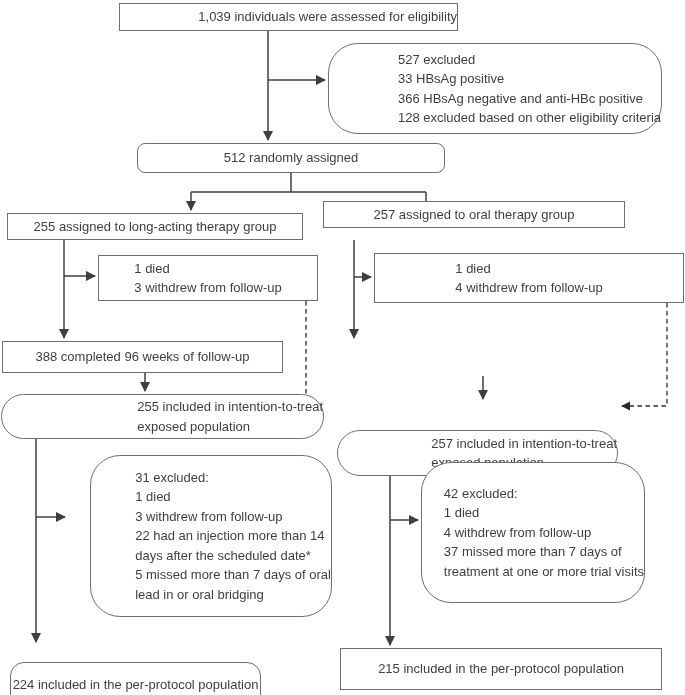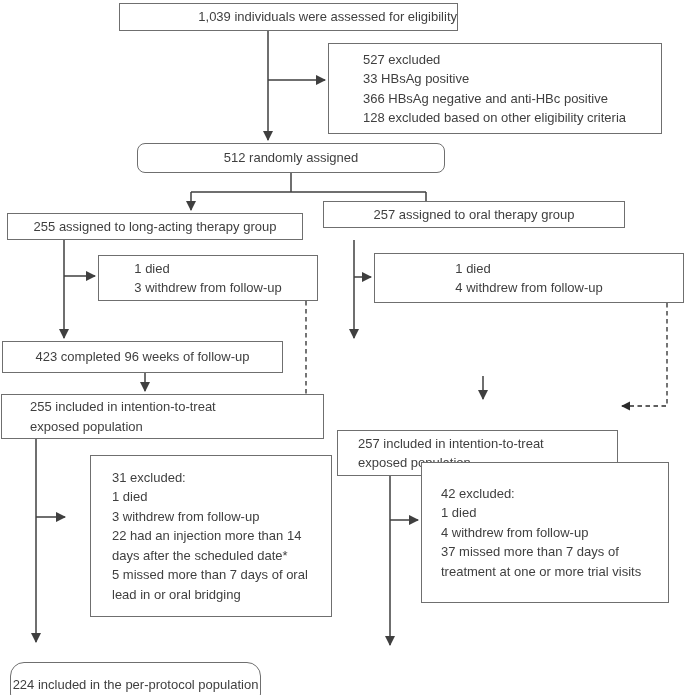--- a/index.html
+++ b/index.html
@@ -20,21 +20,21 @@
   .connectors{position:absolute;left:0;top:0;width:685px;height:695px;}
   .box{
     position:absolute;box-sizing:border-box;
     border:1.5px solid var(--border);background:#fff;
     display:flex;align-items:center;
     white-space:pre-line;
   }
   .box .txt{display:block;}
   .center{justify-content:center;text-align:center;}
   .block-center{justify-content:center;text-align:left;}
-  .left{justify-content:flex-start;text-align:left;}
+  .left{justify-content:flex-end;text-align:left;border-radius:30px;}
 </style>
 </head>
 <body>
 
 <div class="canvas">
 
   <svg class="connectors" width="685" height="695" viewBox="0 0 685 695" fill="none" xmlns="http://www.w3.org/2000/svg">
     <defs>
       <marker id="arrow" viewBox="0 0 10 10" refX="9" refY="5" markerWidth="7" markerHeight="7" orient="auto-start-reverse">
         <path d="M0,0 L10,5 L0,10 z" fill="#3f3f3f"></path>
@@ -97,21 +97,21 @@
     <span class="txt">1 died
 3 withdrew from follow-up</span>
   </div>
 
   <div class="box block-center" style="left:374px;top:253px;width:310px;height:50px;">
     <span class="txt">1 died
 4 withdrew from follow-up</span>
   </div>
 
   <div class="box center" style="left:2px;top:341px;width:281px;height:32px;">
-    <span class="txt">423 completed 96 weeks of follow-up</span>
+    <span class="txt">388 completed 96 weeks of follow-up</span>
   </div>
 
 
   <div class="box left" style="left:1px;top:394px;width:323px;height:45px;padding-left:28px;">
     <span class="txt">255 included in intention-to-treat
 exposed population</span>
   </div>
 
   <div class="box left" style="left:337px;top:402px;width:281px;height:46px;padding-left:20px;margin-top:28px;">
     <span class="txt">257 included in intention-to-treat
@@ -121,26 +121,29 @@
   <div class="box left" style="left:68px;top:455px;width:242px;height:162px;padding-left:21px;margin-left:22px;">
     <span class="txt">31 excluded:
 1 died
 3 withdrew from follow-up
 22 had an injection more than 14
 days after the scheduled date*
 5 missed more than 7 days of oral
 lead in or oral bridging</span>
   </div>
 
-  <div class="box left" style="left:421px;top:462px;width:248px;height:141px;padding-left:19px;">
+  <div class="box left" style="left:421px;top:462px;width:224px;height:141px;padding-left:19px;">
     <span class="txt">42 excluded:
 1 died
 4 withdrew from follow-up
 37 missed more than 7 days of
 treatment at one or more trial visits</span>
   </div>
 
   <div class="box center" style="left:10px;top:662px;width:251px;height:46px;border-radius:14px;">
     <span class="txt">224 included in the per-protocol population</span>
   </div>
 
+  <div class="box center" style="left:340px;top:648px;width:322px;height:42px;">
+    <span class="txt">215 included in the per-protocol population</span>
+  </div>
 
 </div>
 
 </body></html>

